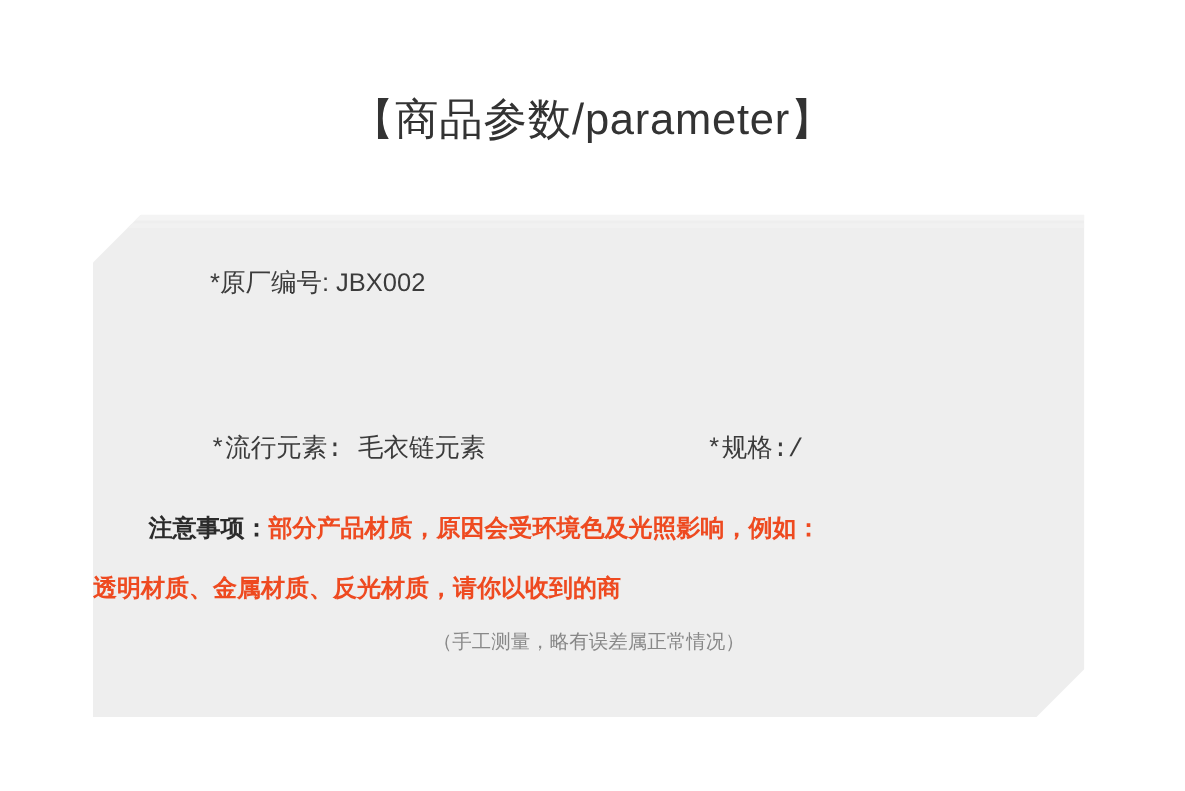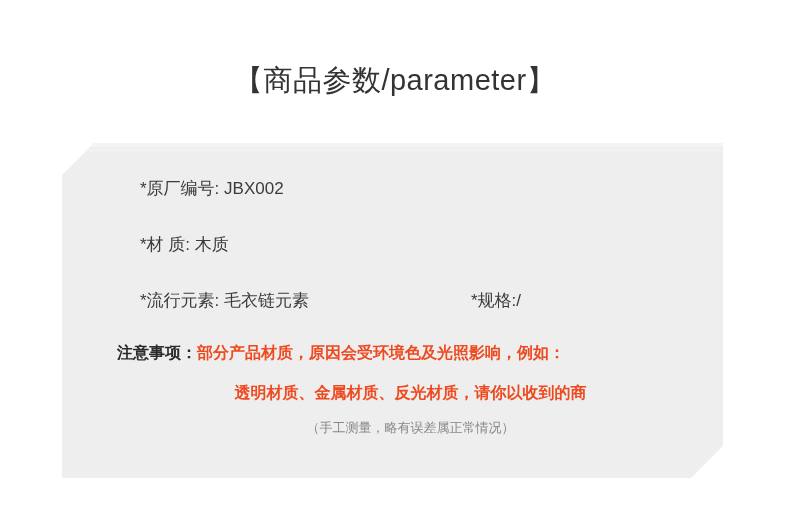--- a/index.html
+++ b/index.html
@@ -98,32 +98,30 @@
     position: absolute;
     font-size: 17px;
     line-height: 24px;
     color: #3b3b3b;
     white-space: nowrap;
   }
   .col-left  { left: 49px; }
   .col-right { left: 380px; }
   .row-1 { top: 34px; }
   .row-2 { top: 90px; }
-  .row-3 { top: 146px; }
+  .row-3 { top: 146px; font-family: Liberation Mono, monospace; }
 
   
   .notice {
     position: absolute;
     left: 0;
     top: 190px;
     width: 661px;
-    margin-left: 18px;
   }
   .notice-line {
-    text-align: center;
     font-size: 16px;
     line-height: 40px;
     font-weight: bold;
     color: #ee4a20;
     white-space: nowrap;
   }
   .notice-line-1 {
     text-align: left;
     padding-left: 37px;
   }
@@ -157,21 +155,20 @@
   <div class="param-card">
 
     <div class="card-sheen-a"></div>
     <div class="card-sheen-b"></div>
 
     <div class="spec-grid">
 
       <div class="spec-item col-left row-1">*原厂编号: JBX002</div>
 
 
-      <div class="spec-item col-left row-2">*材 质: 木质</div>
 
 
       <div class="spec-item col-left row-3">*流行元素: 毛衣链元素</div>
 
       <div class="spec-item col-right row-3">*规格:/</div>
 
     </div>
 
     <div class="notice">
 

